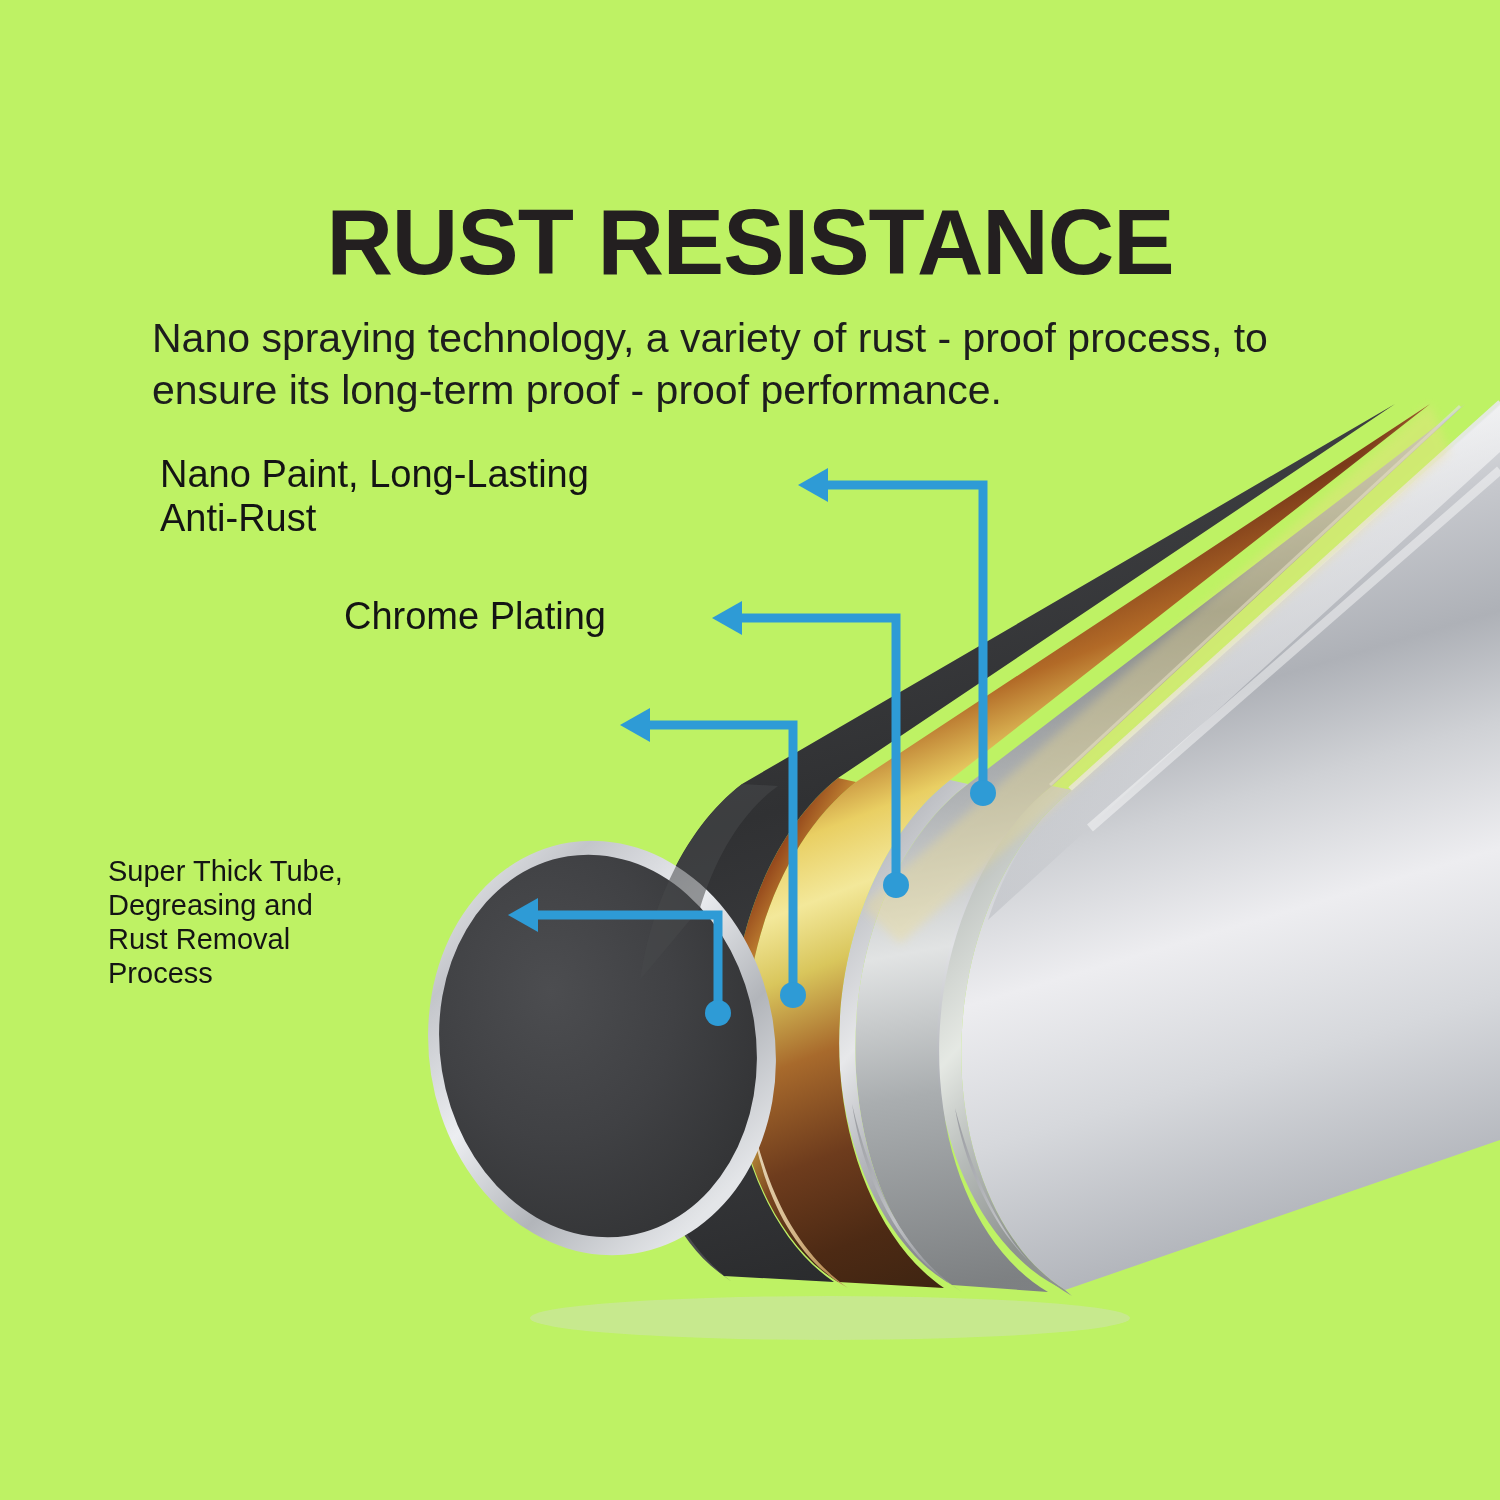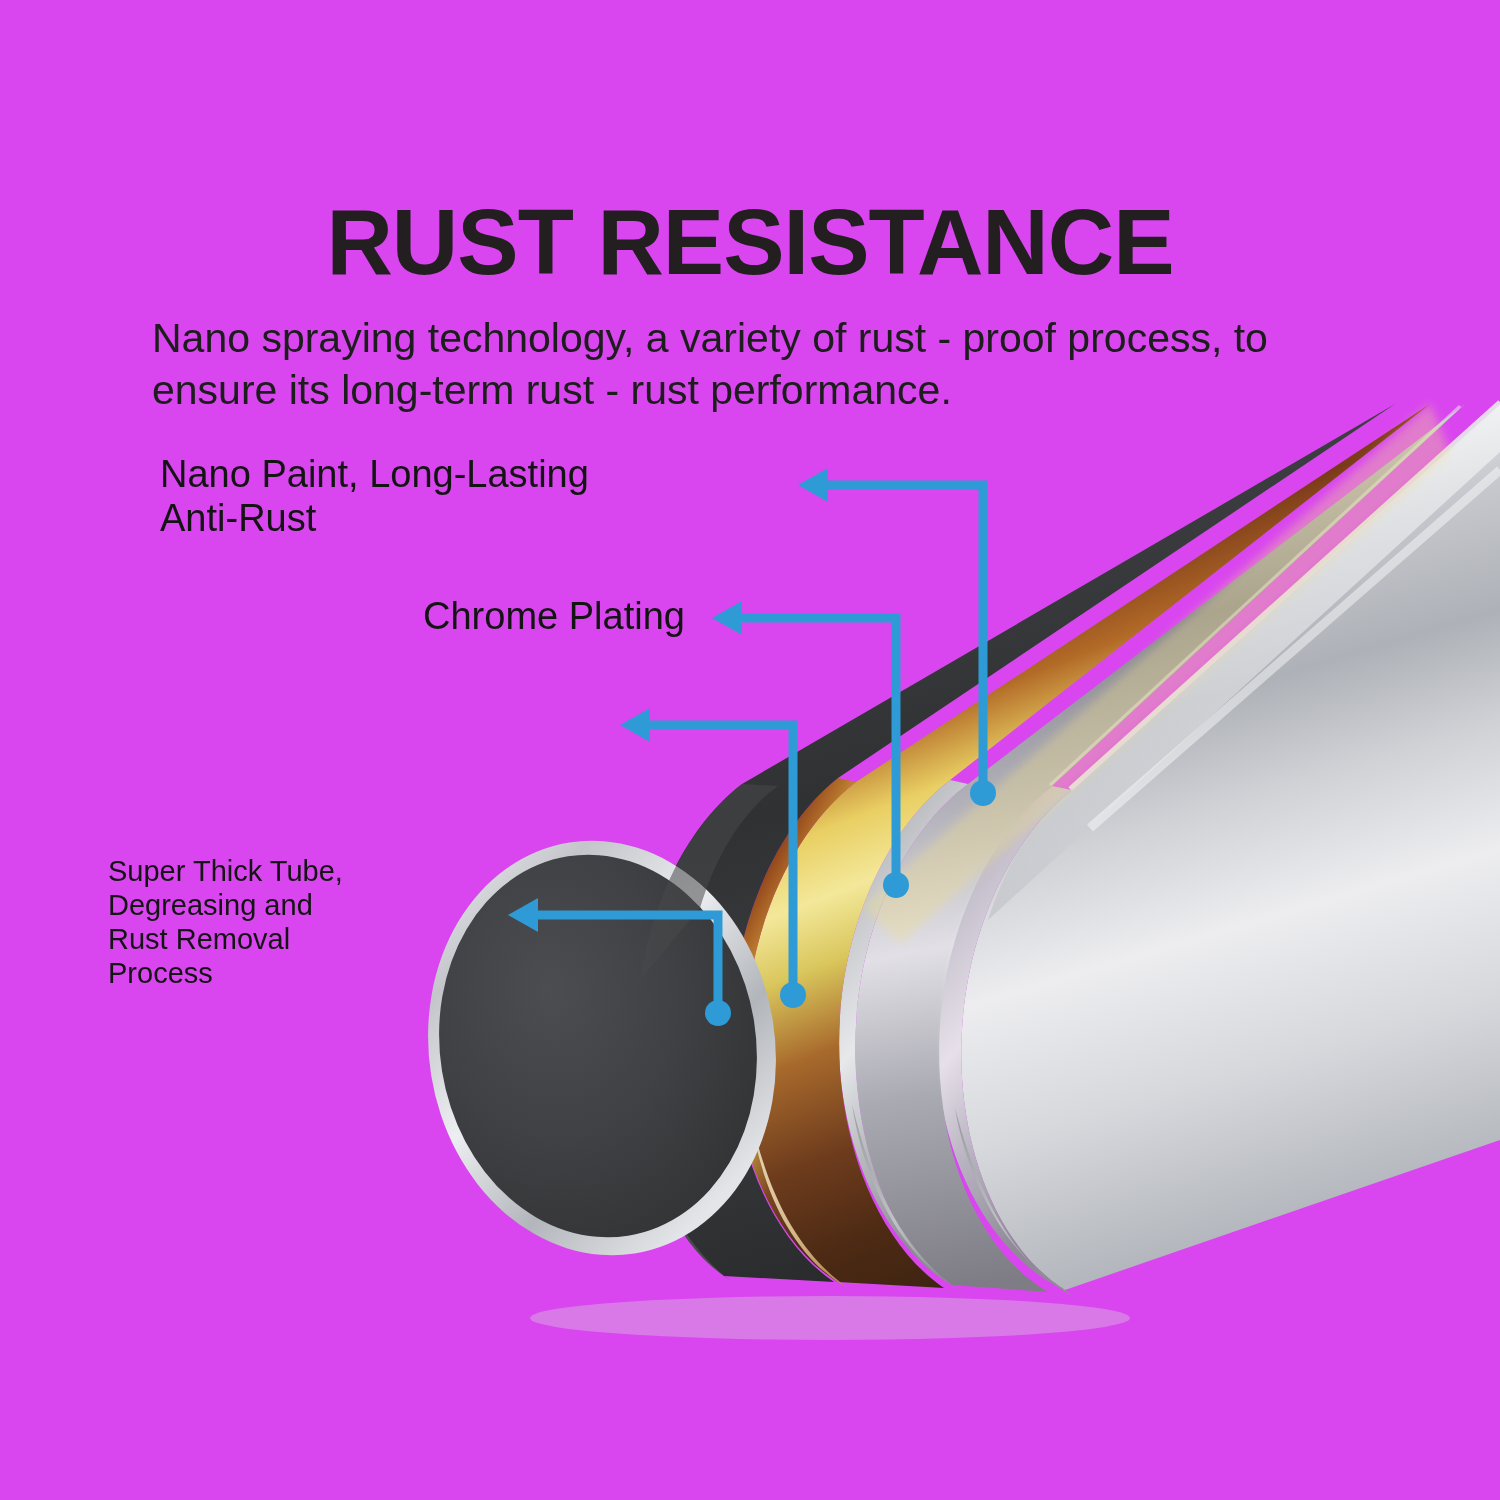--- a/index.html
+++ b/index.html
@@ -5,21 +5,21 @@
 <style>
   html, body {
     margin: 0;
     padding: 0;
     background: #ffffff;
   }
   #stage {
     position: relative;
     width: 1500px;
     height: 1500px;
-    background: #d946ef;
+    background: #bef264;
     overflow: hidden;
     font-family: "Liberation Sans", sans-serif;
   }
 
   
   #page-title {
     position: absolute;
     left: 0;
     top: 196px;
     width: 1500px;
@@ -47,21 +47,21 @@
   
   .callout-label {
     position: absolute;
     font-family: "Liberation Sans", sans-serif;
     font-weight: normal;
     color: #141414;
     line-height: 1.17;
     white-space: pre-line;
   }
   #callout-label-0 { left: 160px;  top: 452px;  font-size: 38px; width: 640px; }
-  #callout-label-1 { left: 344px;  top: 594px;  font-size: 38px; width: 420px; text-align: center; }
+  #callout-label-1 { left: 344px;  top: 594px;  font-size: 38px; width: 420px; text-align: left; }
   #callout-label-2 { left: 252px;  top: 700px;  font-size: 38px; width: 420px; text-align: left; }
   #callout-label-3 { left: 108px;  top: 855px;  font-size: 29px; width: 420px; }
 
   
   #pipe-artwork {
     position: absolute;
     left: 0; top: 0;
     width: 1500px;
     height: 1500px;
   }
@@ -292,21 +292,21 @@
 
     <g>
       <path d="M 718 1013 L 718 915 L 530 915" stroke="#2e9bd6" stroke-width="9" fill="none" stroke-linecap="butt" stroke-linejoin="miter"></path>
       <polygon points="508,915 538,898 538,932" fill="#2e9bd6"></polygon>
       <circle cx="718" cy="1013" r="13" fill="#2e9bd6"></circle>
     </g>
   </svg>
 
   <div id="page-title">RUST RESISTANCE</div>
 
-  <div id="page-subtitle">Nano spraying technology, a variety of rust - proof process, to ensure its long-term rust - rust performance.</div>
+  <div id="page-subtitle">Nano spraying technology, a variety of rust - proof process, to ensure its long-term proof - proof performance.</div>
 
   <div class="callout-label" id="callout-label-0">Nano Paint, Long-Lasting
 Anti-Rust</div>
 
   <div class="callout-label" id="callout-label-1">Chrome Plating</div>
 
 
   <div class="callout-label" id="callout-label-3">Super Thick Tube,
 Degreasing and
 Rust Removal

